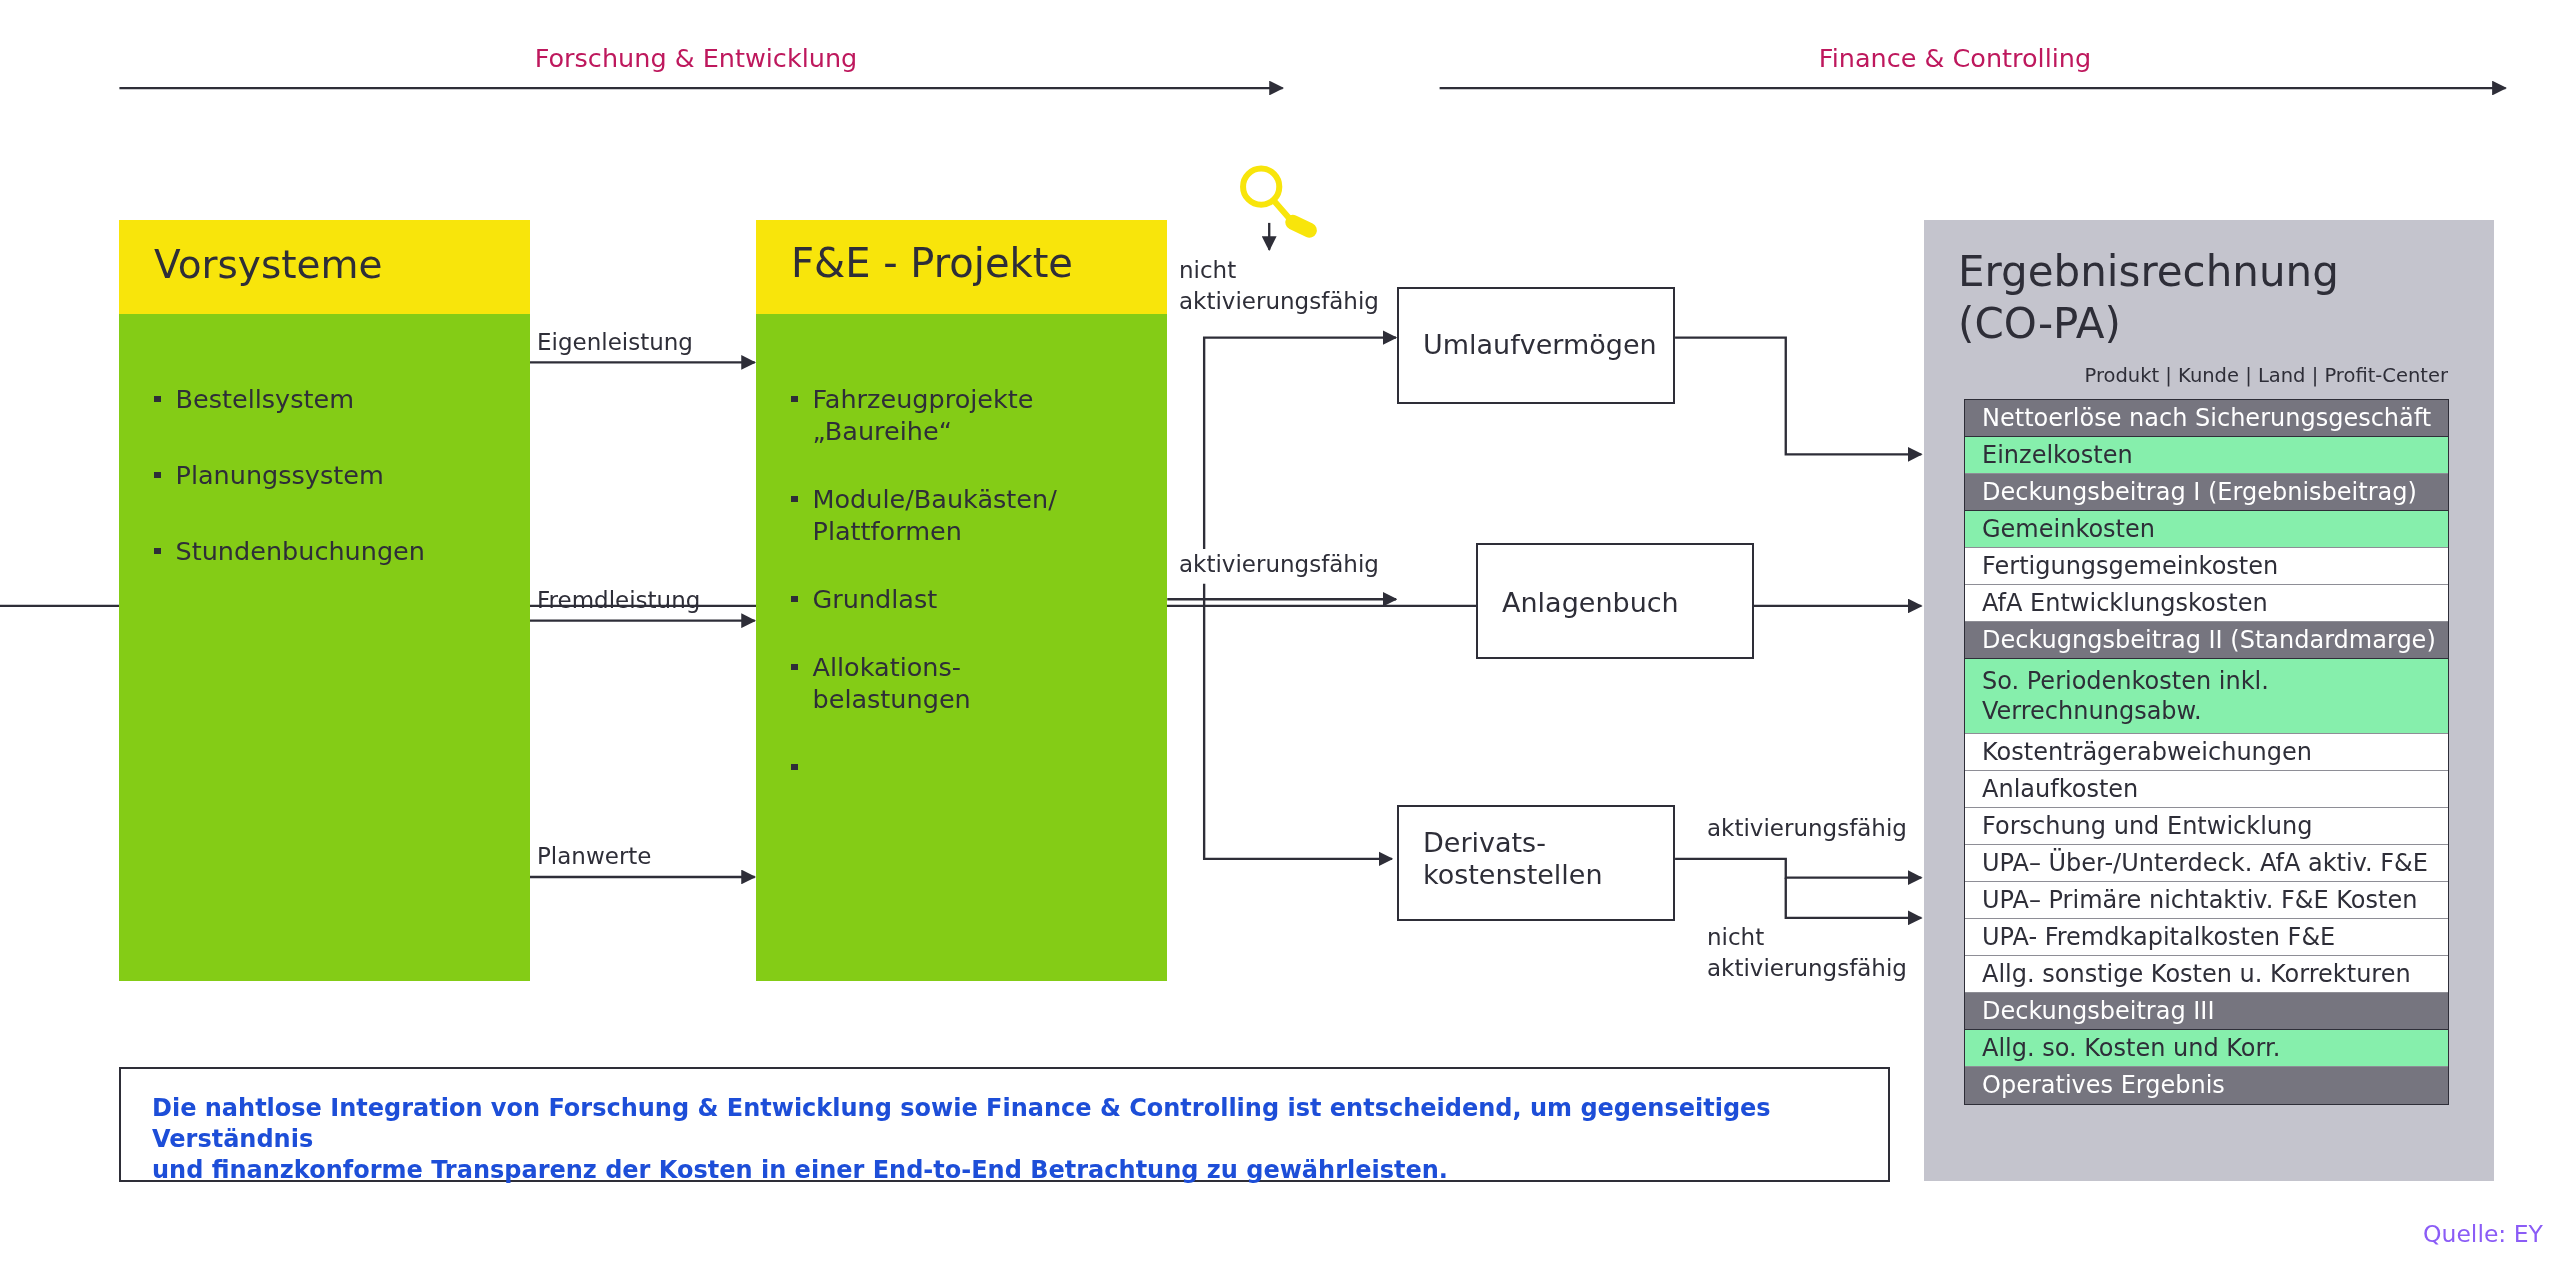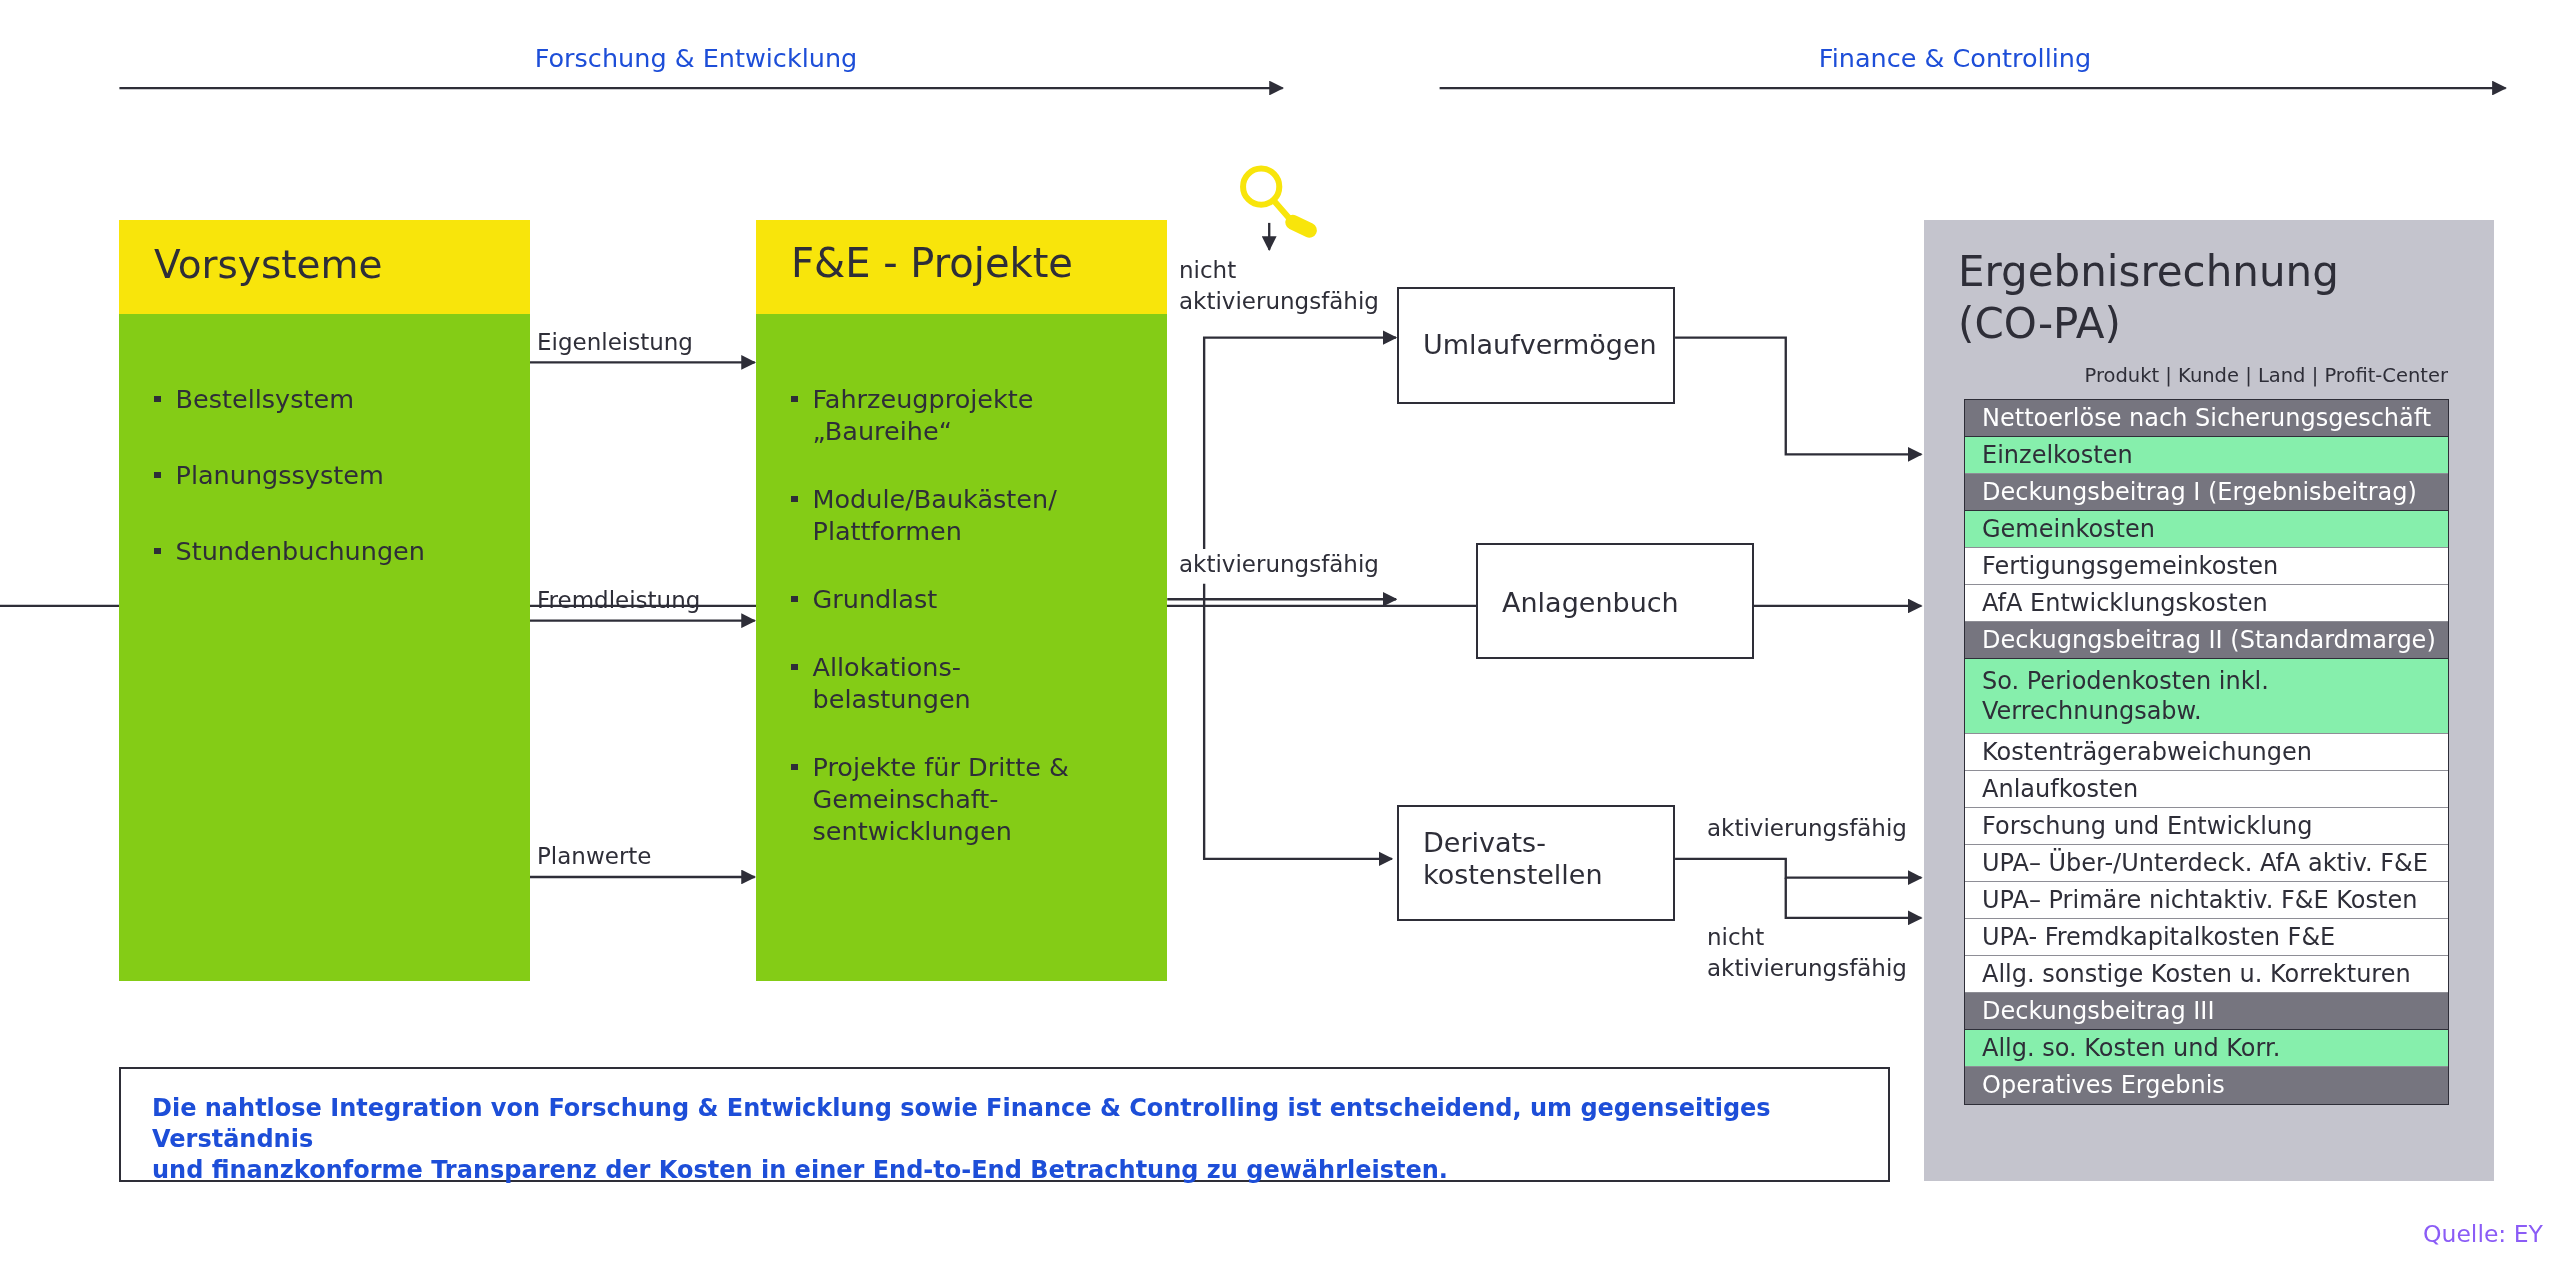--- a/index.html
+++ b/index.html
@@ -1,20 +1,20 @@
 <!DOCTYPE html>
 <html style="font-size:10.7px"><head>
 <meta charset="utf-8">
 <style>
   html, body { margin:0; padding:0; background:#ffffff; }
   body { width:2576px; height:1285px; position:relative; overflow:hidden;
          font-family:"DejaVu Sans", "Liberation Sans", sans-serif; color:#2e2e38; }
   .abs { position:absolute; }
   svg.wires { position:absolute; left:0; top:0; width:2576px; height:1285px; pointer-events:none; }
-  .phase-label { font-size:25.5px; color:#1d4ed8; white-space:nowrap; transform:translateX(-50%);text-align:right; }
+  .phase-label { font-size:25.5px; color:#be185d; white-space:nowrap; transform:translateX(-50%);text-align:right; }
   .col { background:#84cc16; }
   .col-head { background:#f8e50b; position:absolute; left:0; right:0; top:0; height:94px; }
   .col-title { position:absolute; left:35px; top:21.5px; font-size:39px; color:#2e2e38; white-space:nowrap; }
   .bullets { position:absolute; left:35px; right:13.4px; list-style:none; margin:0; padding:0; }
   .bullets li { position:relative; padding-left:21.5px; font-size:25.5px; line-height:32px;margin-top:36px; }
   .bullets li .sq { position:absolute; left:0; top:12.7px; width:6.7px; height:6.7px; background:#2e2e38; }
   .edge-label { font-size:23px; color:#2e2e38; white-space:nowrap; line-height:31px; }
   .node { border:2px solid #2e2e38; background:#ffffff; box-sizing:border-box; }
   .node-label { position:absolute; left:24px; font-size:27px; line-height:32px; color:#2e2e38; }
   .panel { background:#c4c4cd; }
@@ -92,21 +92,21 @@
 
 <div class="abs col" style="left:756px; top:220px; width:411px; height:761px;">
   <div class="col-head">
     <div class="col-title" style="top:20px; font-size:40px;">F&amp;E - Projekte</div>
   </div>
   <ul class="bullets" style="top:127px; width:302px;">
     <li style="margin-bottom:23px;"><span class="sq"></span><span>Fahrzeugprojekte „Baureihe“</span></li>
     <li style="margin-bottom:23px;"><span class="sq"></span><span>Module/Baukästen/ Plattformen</span></li>
     <li style="margin-bottom:23px;"><span class="sq"></span><span>Grundlast</span></li>
     <li style="margin-bottom:23px; width:201px;"><span class="sq"></span><span>Allokations- belastungen</span></li>
-    <li style="width:282px;"><span class="sq"></span><span>Projekte für Dritte &amp; Gemeinschaft- sentwicklungen</span></li>
+    <li style="width:282px;"><span class="sq"></span></li>
   </ul>
 </div>
 
 <div class="abs edge-label" style="left:1179px; top:255px;">
   <div>nicht</div>
   <div>aktivierungsfähig</div>
 </div>
 <div class="abs edge-label" style="left:1179px; top:549px; background:#fff; padding-right:2.7px;">aktivierungsfähig</div>
 <div class="abs edge-label" style="left:1707px; top:813px;">aktivierungsfähig</div>
 <div class="abs edge-label" style="left:1707px; top:922px;">

